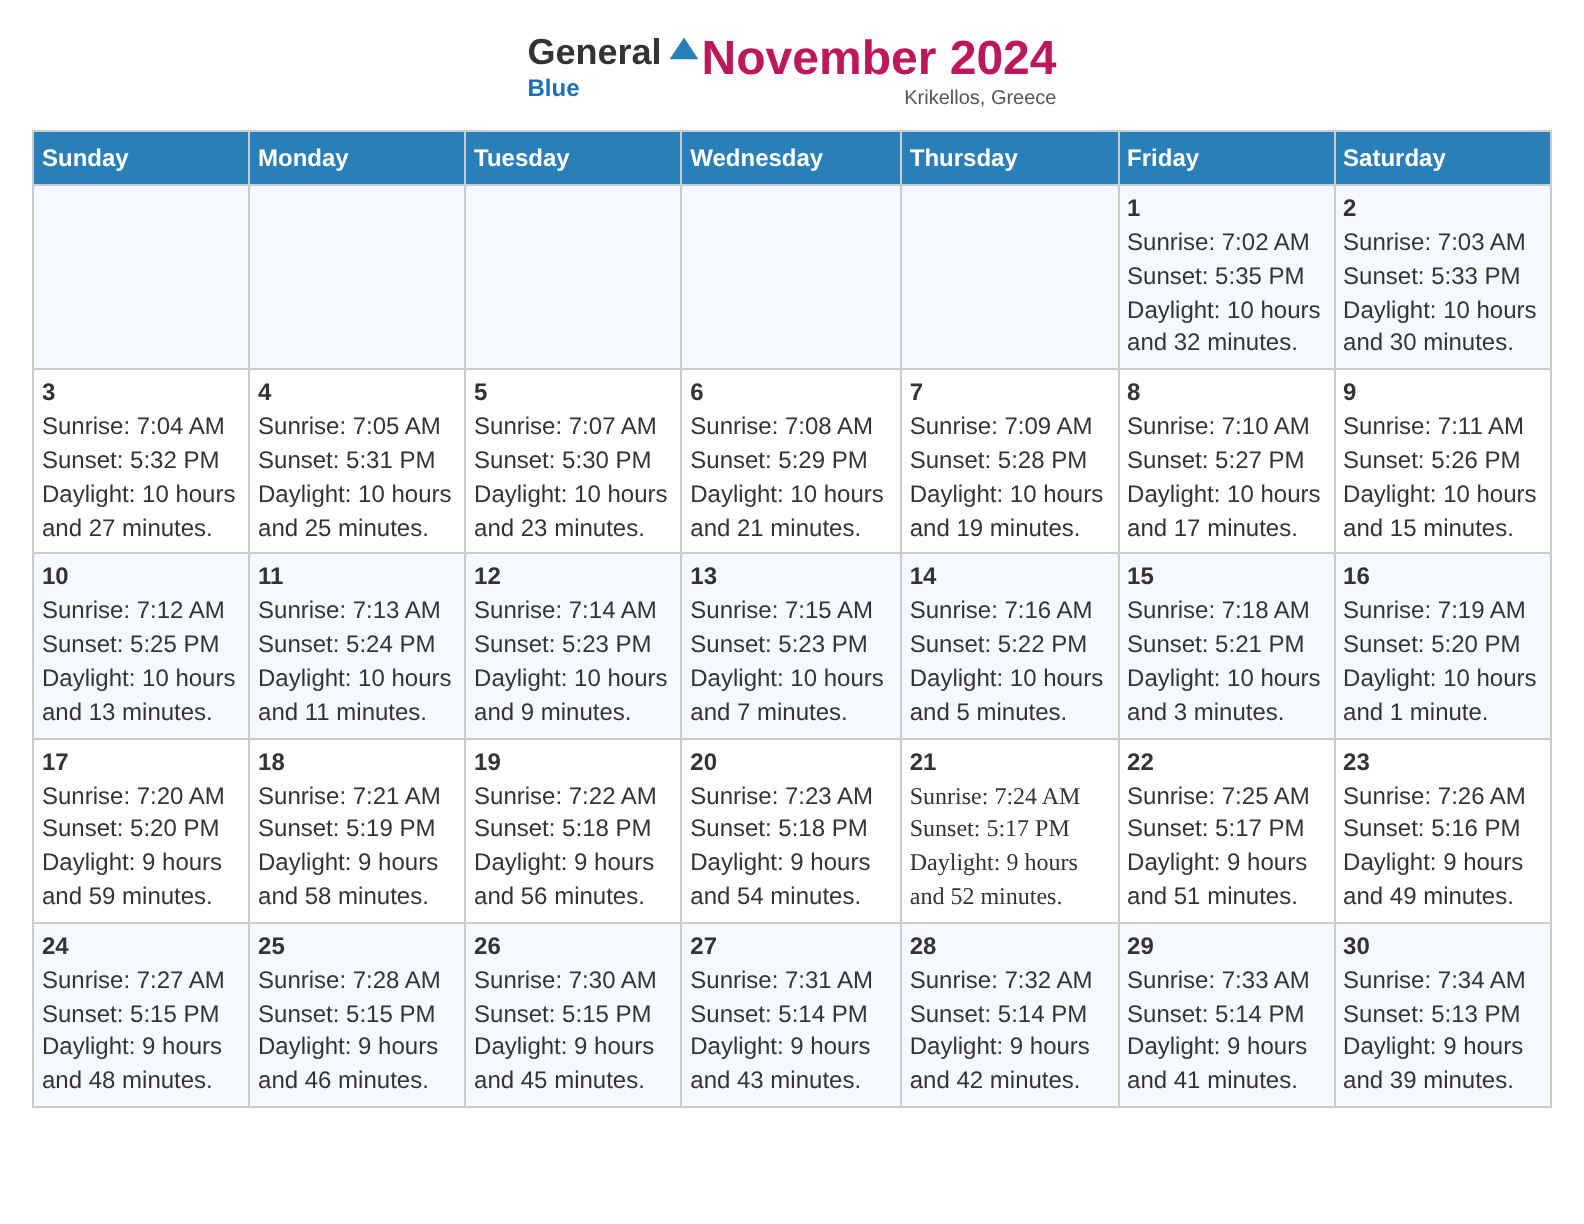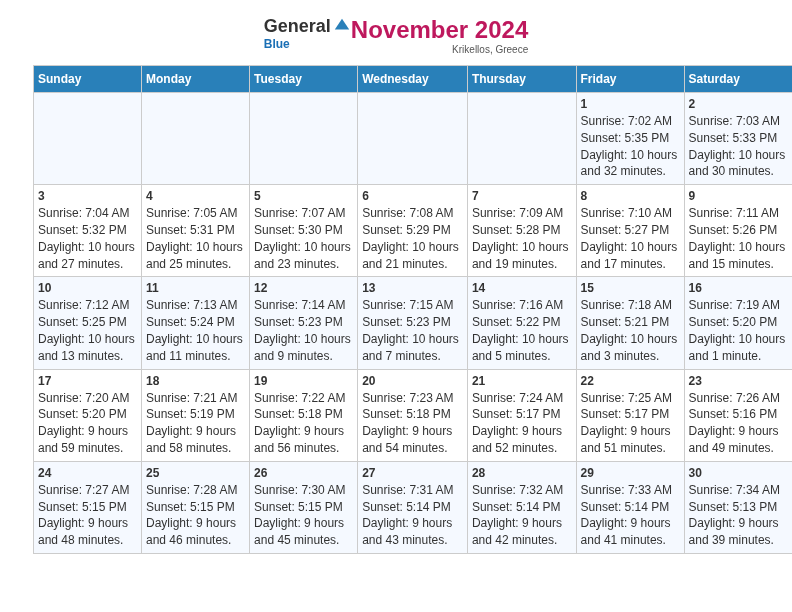--- a/index.html
+++ b/index.html
@@ -51,21 +51,20 @@
       color: #be185d;
     }
     .location {
       font-size: 10px;
       color: #555;
     }
     table {
       width: 100%;
       border-collapse: collapse;
       font-size: 10.5px;
-      margin-left: 17px;
     }
     thead tr th {
       background-color: #2980b9;
       color: #fff;
       padding: 6px 4px;
       text-align: left;
       font-size: 12px;
       font-weight: bold;
       border: 1px solid #ccc;
     }
@@ -257,21 +256,21 @@
 Daylight: 9 hours and 56 minutes.</div>
         </td>
         <td>
           <span class="day-num">20</span>
           <div class="day-info" style="white-space: pre-line;">Sunrise: 7:23 AM
 Sunset: 5:18 PM
 Daylight: 9 hours and 54 minutes.</div>
         </td>
         <td>
           <span class="day-num">21</span>
-          <div class="day-info" style="white-space: pre-line;">Sunrise: 7:24 AM
+          <div class="day-info" style="white-space: pre-line; font-family: Liberation Serif, serif;">Sunrise: 7:24 AM
 Sunset: 5:17 PM
 Daylight: 9 hours and 52 minutes.</div>
         </td>
         <td>
           <span class="day-num">22</span>
           <div class="day-info" style="white-space: pre-line;">Sunrise: 7:25 AM
 Sunset: 5:17 PM
 Daylight: 9 hours and 51 minutes.</div>
         </td>
         <td>

